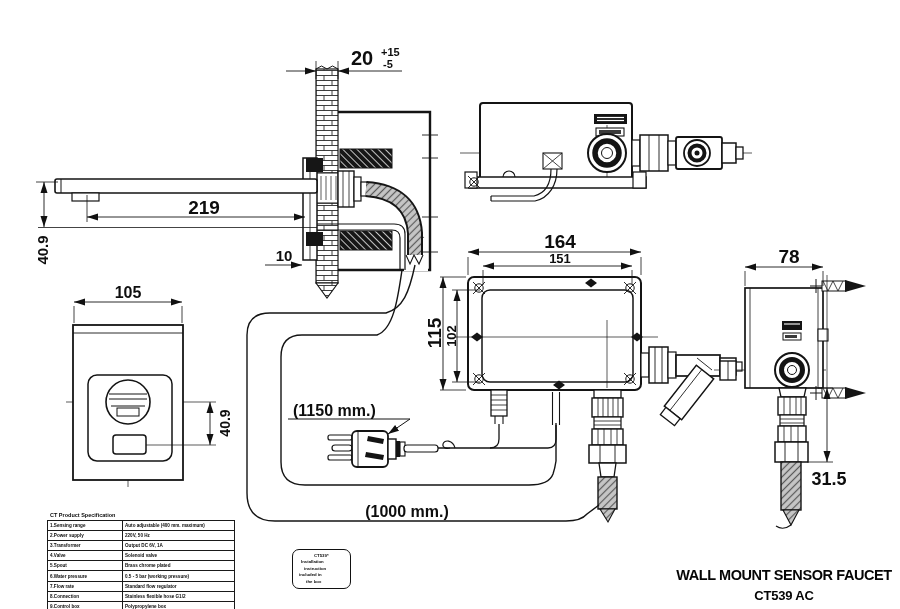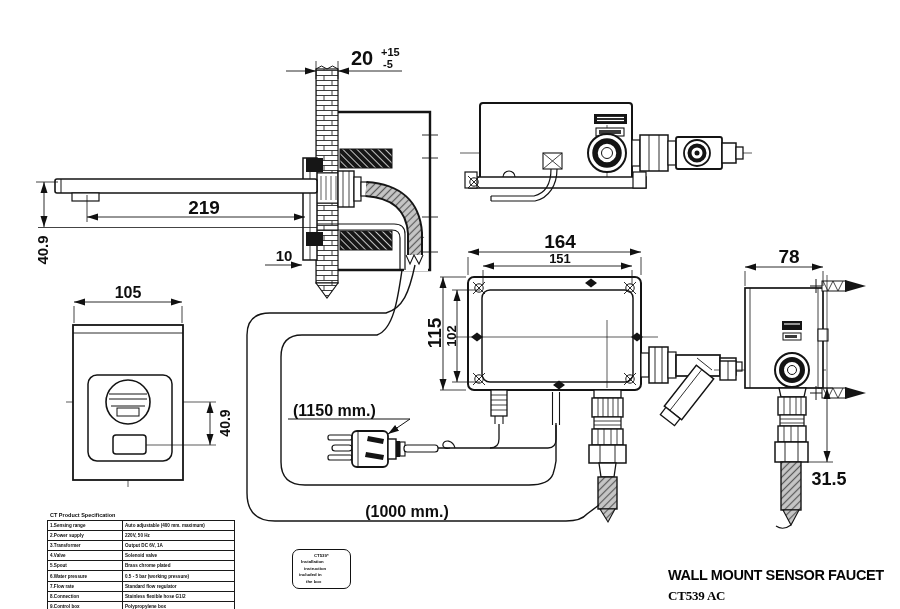--- a/index.html
+++ b/index.html
@@ -18,23 +18,23 @@
   
   .note{position:absolute;left:292px;top:524px;width:59px;height:40px;border:1.7px solid #111;
         border-radius:7px;box-sizing:border-box;padding:3px 4px 0 5px;}
   .note-line{font-size:4.3px;font-weight:bold;filter:blur(.3px);line-height:1.5;color:#0a0a0a;white-space:nowrap;}
   .note-line:nth-child(1){margin-left:16px;}
   .note-line:nth-child(2){margin-left:3px;}
   .note-line:nth-child(3){margin-left:6px;}
   .note-line:nth-child(4){margin-left:1px;}
   .note-line:nth-child(5){margin-left:8px;}
   
-  .tblock{position:absolute;left:668px;top:542px;width:232px;}
+  .tblock{position:absolute;left:668px;top:542px;width:232px;text-align:center;}
   .tblock .t1{font-size:14.5px;font-weight:bold;letter-spacing:-0.4px;color:#050505;}
-  .tblock .t2{font-size:13px;font-weight:bold;margin-top:5px;letter-spacing:-0.2px;color:#050505;font-family:Liberation Serif, serif;}
+  .tblock .t2{font-size:13px;font-weight:bold;margin-top:5px;letter-spacing:-0.2px;color:#050505;}
 </style>
 </head>
 <body>
 
 <div class="stage">
 
 <svg width="900" height="609" viewBox="0 0 900 609">
   <defs>
     <marker id="ah" markerUnits="userSpaceOnUse" markerWidth="12" markerHeight="9" refX="11" refY="4.5" orient="auto">
       <path d="M0,1 L11,4.5 L0,8 Z" fill="#111"></path>

